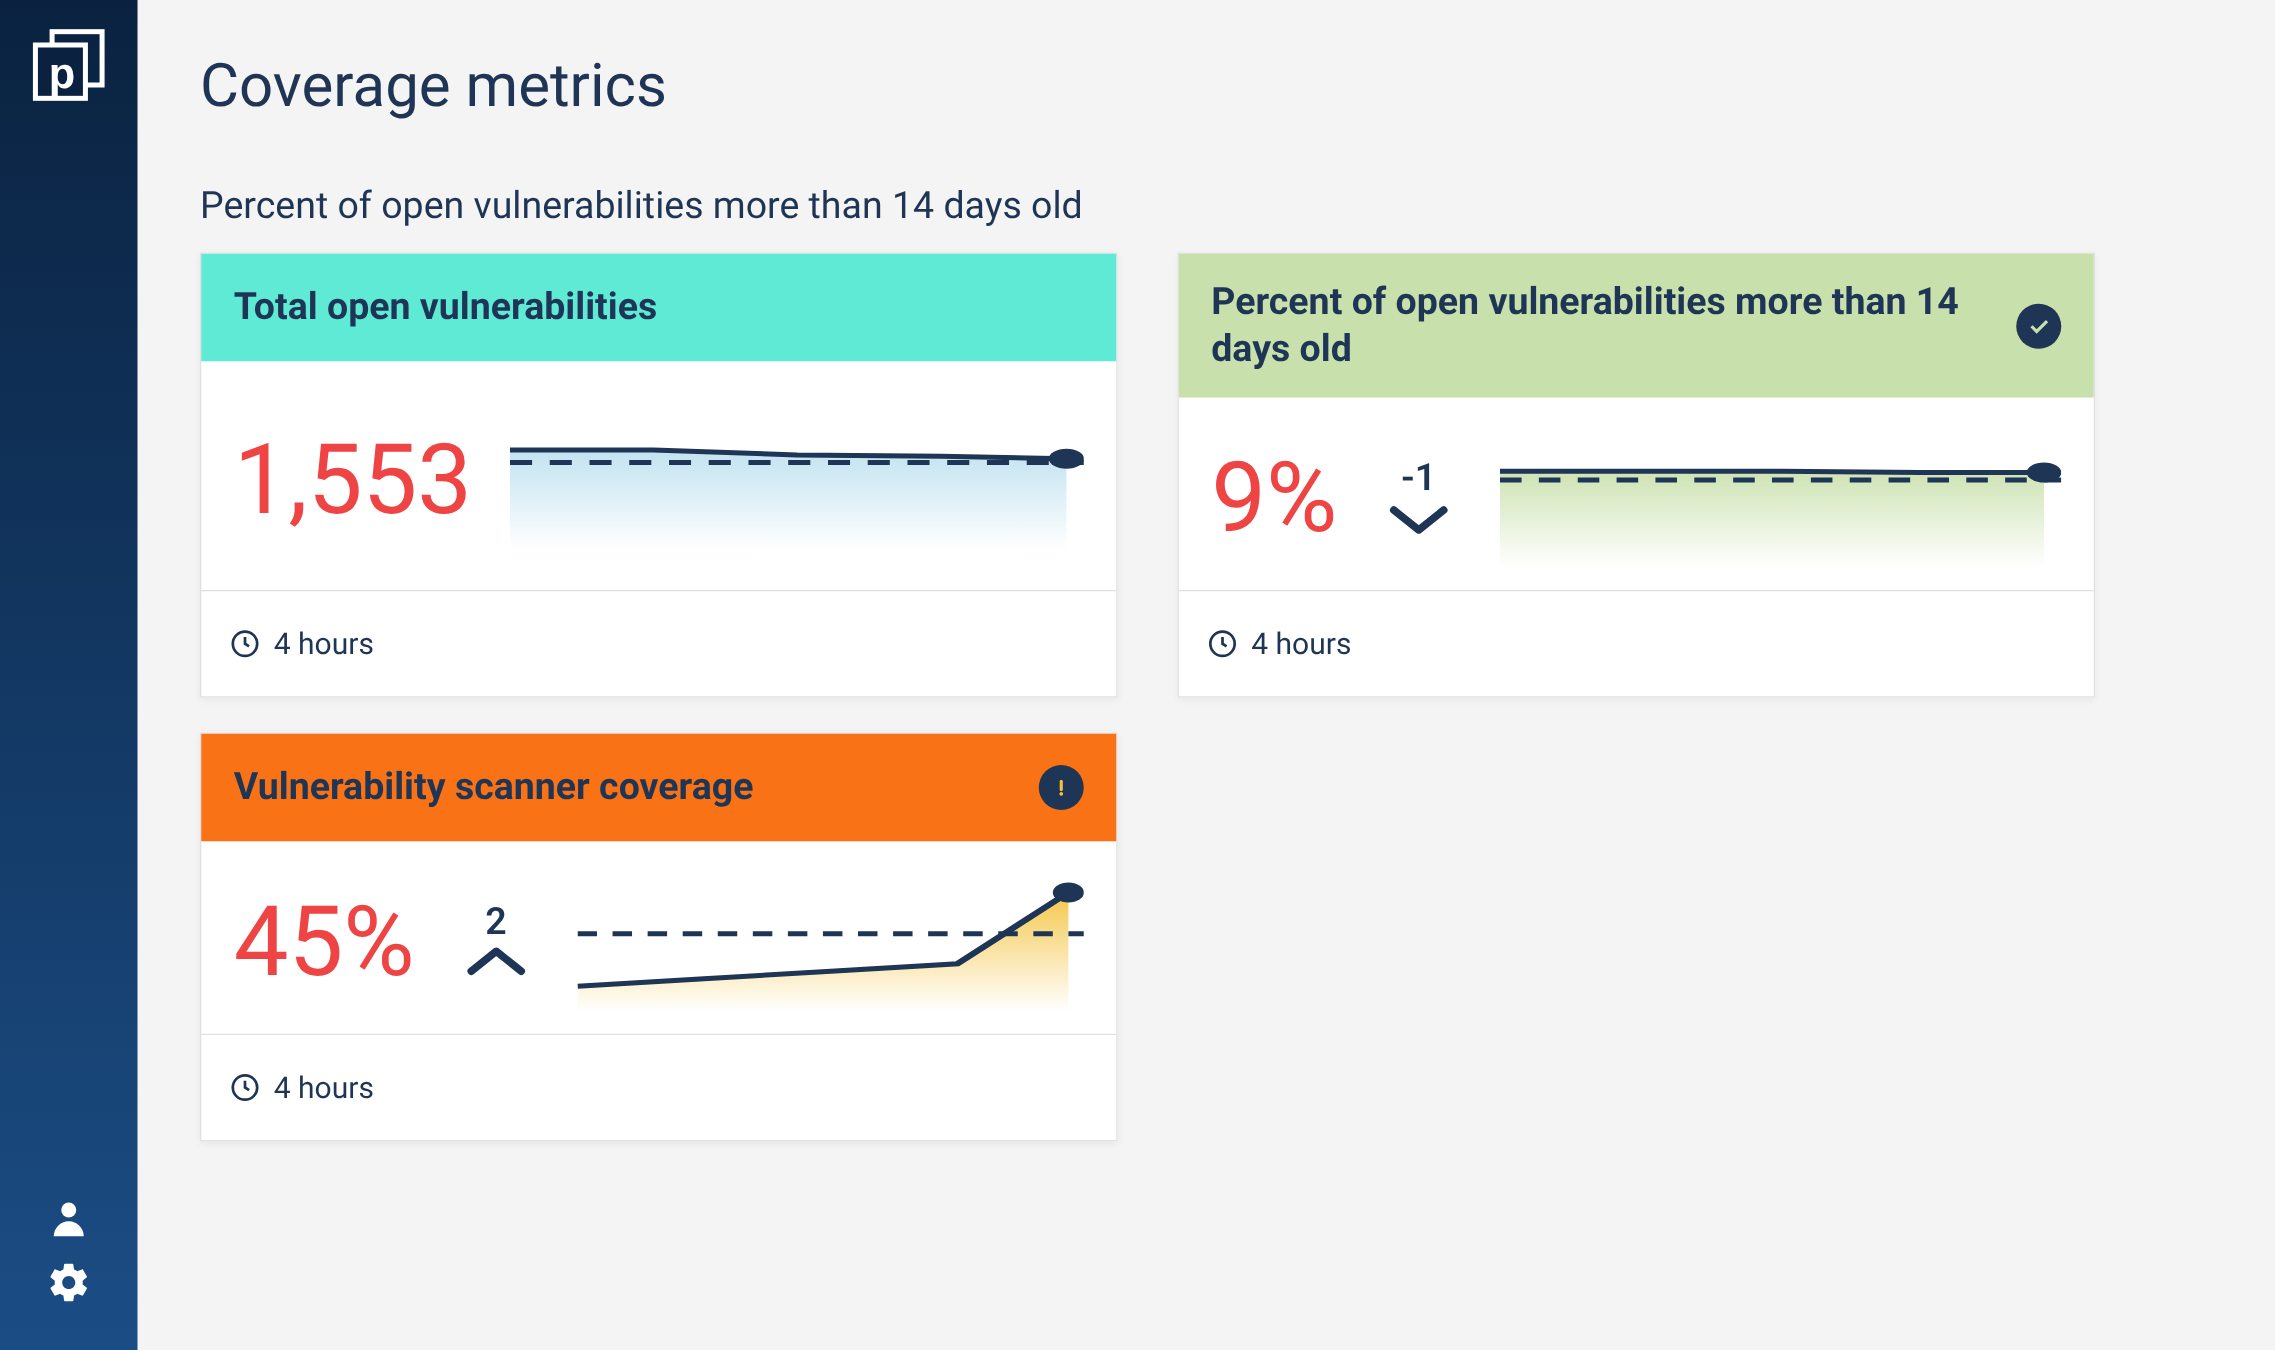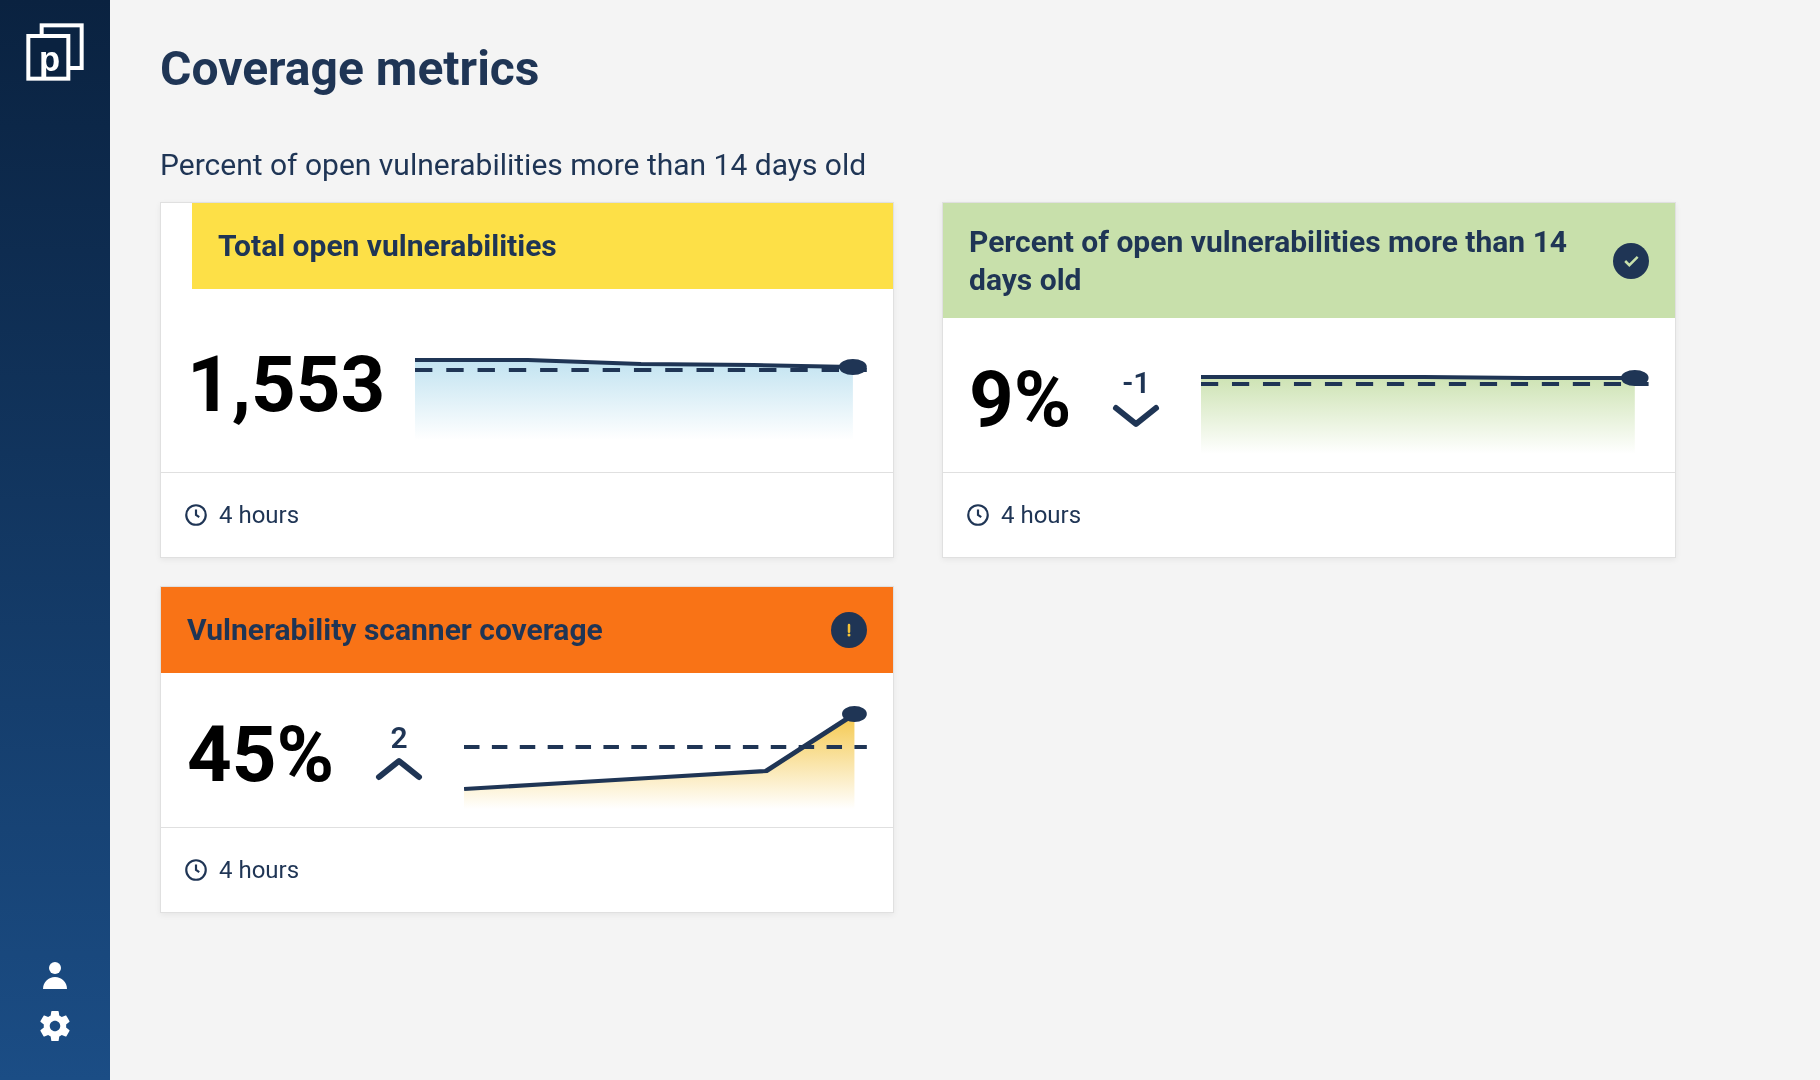--- a/index.html
+++ b/index.html
@@ -36,21 +36,21 @@
     display: flex;
     align-items: center;
     justify-content: center;
   }
   .main {
     flex: 1;
     padding: 40px 50px;
   }
   .page-title {
     font-size: 48px;
-    font-weight: 700;
+    font-weight: 400;
     color: #1f3555;
     margin-bottom: 50px;
   }
   .section-subtitle {
     font-size: 30px;
     font-weight: 400;
     color: #1f3555;
     margin-bottom: 20px;
   }
   .cards {
@@ -72,35 +72,35 @@
     align-items: center;
     justify-content: space-between;
     gap: 18px;
   }
   .card-header-title {
     font-size: 30px;
     font-weight: 700;
     color: #1f3555;
     line-height: 1.25;
   }
-  .hdr-blue { background: #fde047; margin-left: 31px; }
+  .hdr-blue { background: #5eead4; }
   .hdr-green { background: #c8e0ab; }
   .hdr-yellow { background: #f97316; }
   .card-body {
     padding: 26px 26px 18px 26px;
     display: flex;
     align-items: center;
     gap: 30px;
     flex: 1;
     min-height: 150px;
   }
   .metric-value {
     font-size: 78px;
-    font-weight: 700;
-    color: #000000;
+    font-weight: 400;
+    color: #ef4444;
     white-space: nowrap;
   }
   .trend {
     display: flex;
     flex-direction: column;
     align-items: center;
     color: #1f3555;
     min-width: 70px;
   }
   .trend-value {

